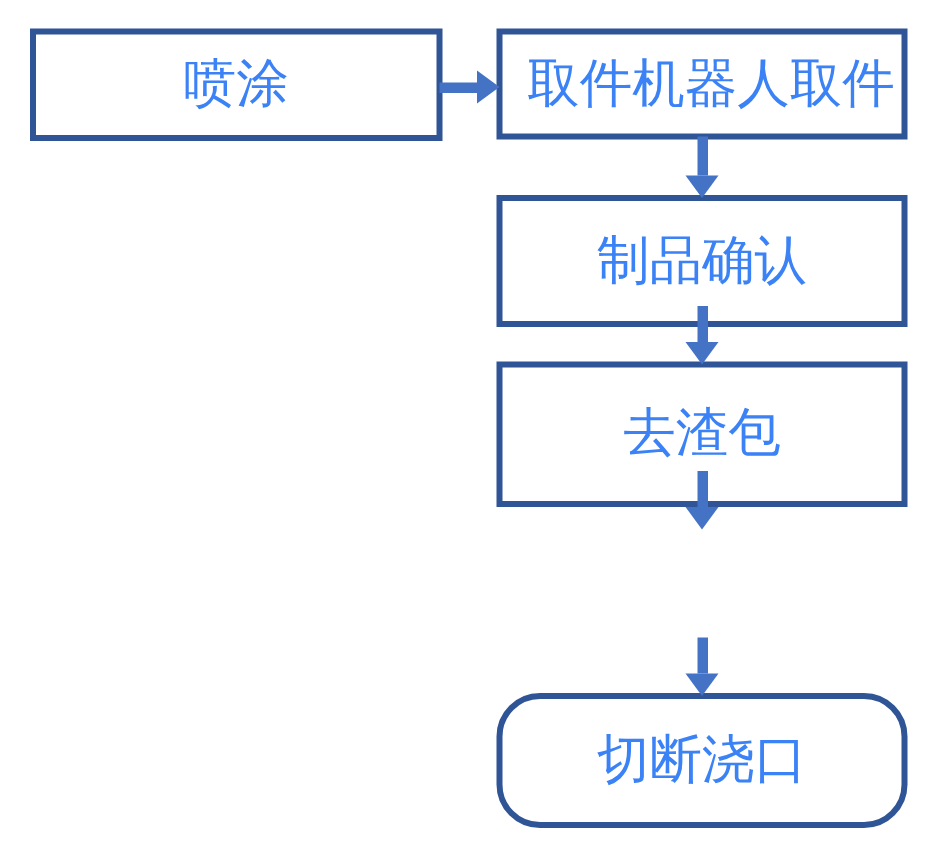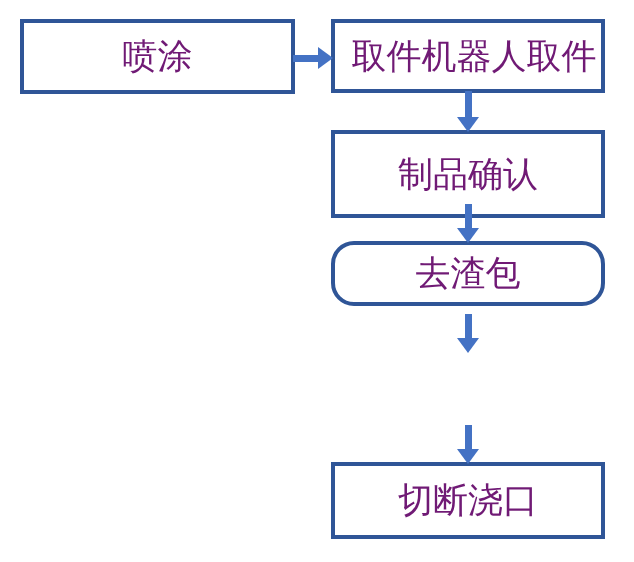--- a/index.html
+++ b/index.html
@@ -22,32 +22,32 @@
     box-sizing: border-box;
     background: #ffffff;
     border: 4px solid #2f5597;
     display: flex;
     align-items: center;
     justify-content: center;
   }
   .node-label {
     font-size: 35px;
     line-height: 1;
-    color: #701a75;
+    color: #3b82f6;
     white-space: nowrap;
     letter-spacing: 0px;
     font-weight: 400;
   }
   
   #node-0 { left: 20px;  top: 19px;  width: 275px; height: 75px; }
   #node-1 { left: 331px; top: 19px;  width: 274px; height: 74px; padding-left: 12px; }
   #node-2 { left: 331px; top: 130px; width: 274px; height: 88px; }
-  #node-3 { left: 331px; top: 241px; width: 274px; height: 65px; border-radius: 23px; }
+  #node-3 { left: 331px; top: 241px; width: 274px; height: 97px; }
   #node-4 { left: 331px; top: 351px; width: 274px; height: 76px; }
-  #node-5 { left: 331px; top: 462px; width: 274px; height: 77px; }
+  #node-5 { left: 331px; top: 462px; width: 274px; height: 90px; border-radius: 29px; }
 
   
   .arrow {
     position: absolute;
   }
   
   .arrow-h .shaft {
     position: absolute;
     background: #4472c4;
     height: 7px;

